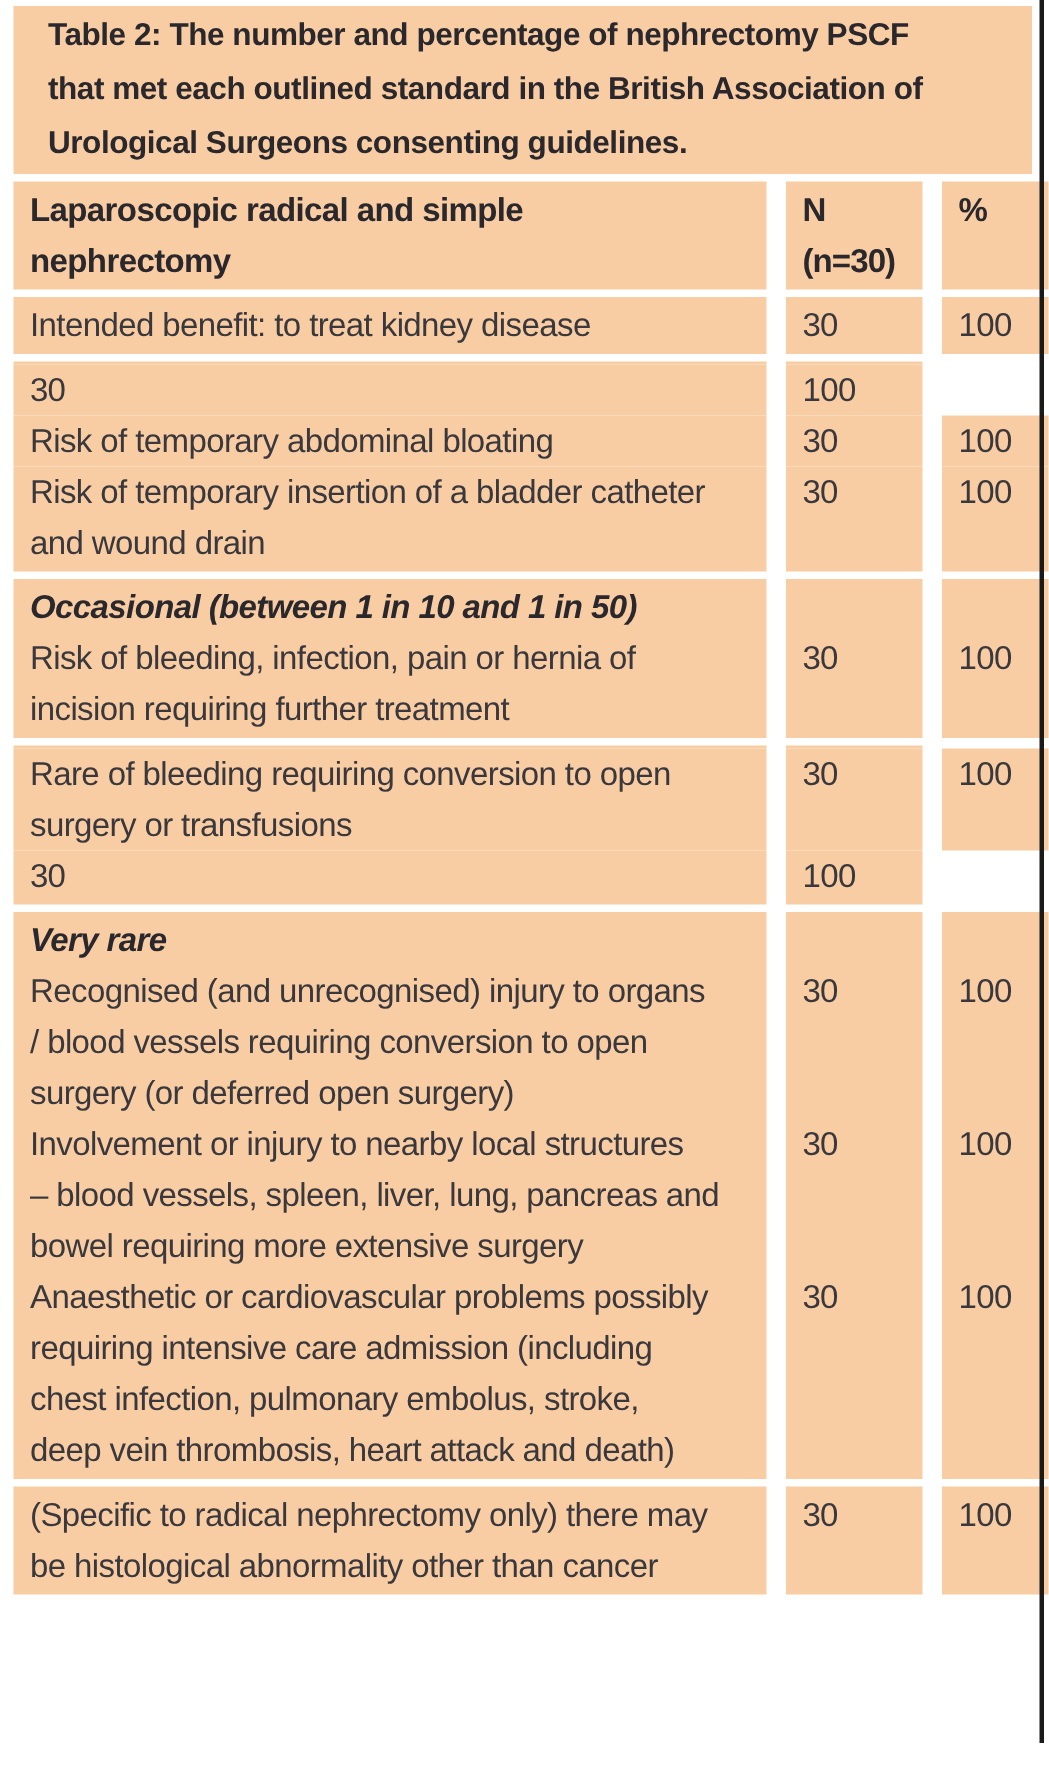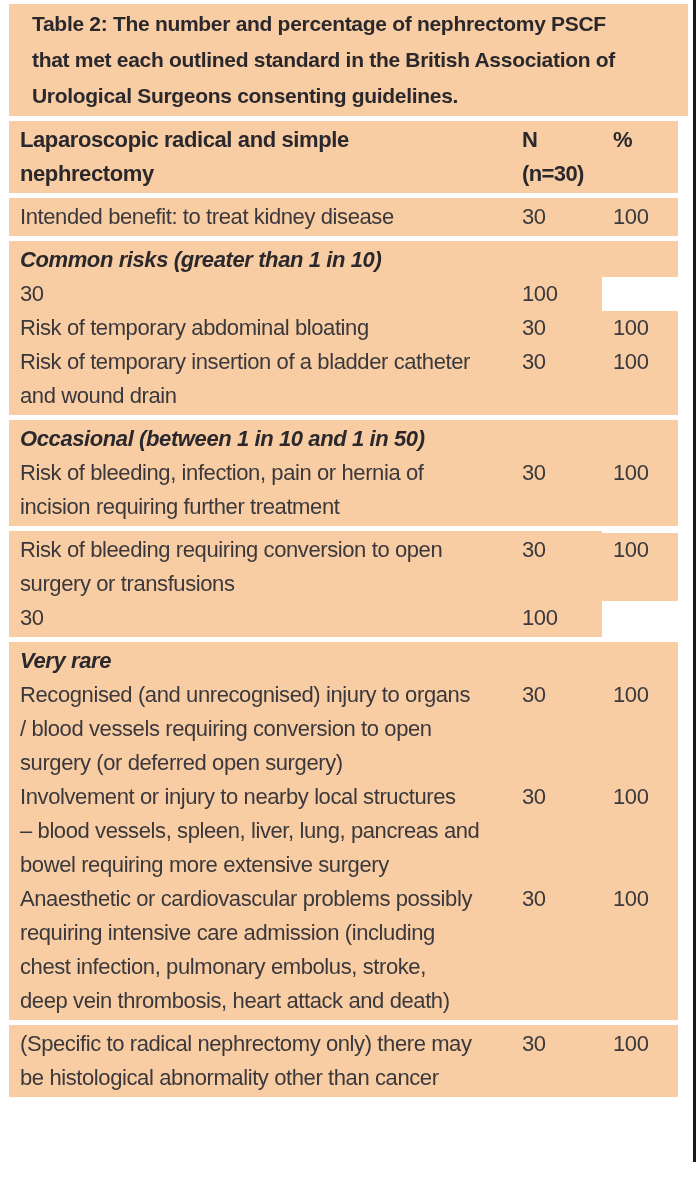--- a/index.html
+++ b/index.html
@@ -38,21 +38,21 @@
     font-size: 21px;
     line-height: 36px;
     letter-spacing: -0.3px;
     padding: 2px 23px;
     white-space: pre;
   }
 
   .row {
     display: grid;
     grid-template-columns: 502px 91px 76px;
-    column-gap: 0;
+    column-gap: 13px;
   }
   .cell {
     background: #f8cda3;
     color: #3a383c;
     font-size: 22px;
     line-height: 34px;
     letter-spacing: -0.4px;
     padding: 0 11px;
     white-space: pre;
   }
@@ -89,21 +89,20 @@
     <div class="block">
       <div class="row">
         <div class="cell c1">Intended benefit: to treat kidney disease</div>
         <div class="cell c2">30</div>
         <div class="cell c3">100</div>
       </div>
     </div>
 
     <div class="block">
       <div class="row">
-        <div class="cell c1 section">Common risks (greater than 1 in 10)</div>
         <div class="cell c2"></div>
         <div class="cell c3"></div>
       </div>
       <div class="row">
         <div class="cell c2">30</div>
         <div class="cell c3">100</div>
       </div>
       <div class="row">
         <div class="cell c1">Risk of temporary abdominal bloating</div>
         <div class="cell c2">30</div>
@@ -130,21 +129,21 @@
         <div class="cell c3">100</div>
       </div>
     </div>
 
     <div class="block">
       <div class="row">
         <div class="cell c2"></div>
         <div class="cell c3"></div>
       </div>
       <div class="row">
-        <div class="cell c1">Risk of bleeding requiring conversion to open
+        <div class="cell c1">Rare of bleeding requiring conversion to open
 surgery or transfusions</div>
         <div class="cell c2">30</div>
         <div class="cell c3">100</div>
       </div>
       <div class="row">
         <div class="cell c2">30</div>
         <div class="cell c3">100</div>
       </div>
     </div>
 

